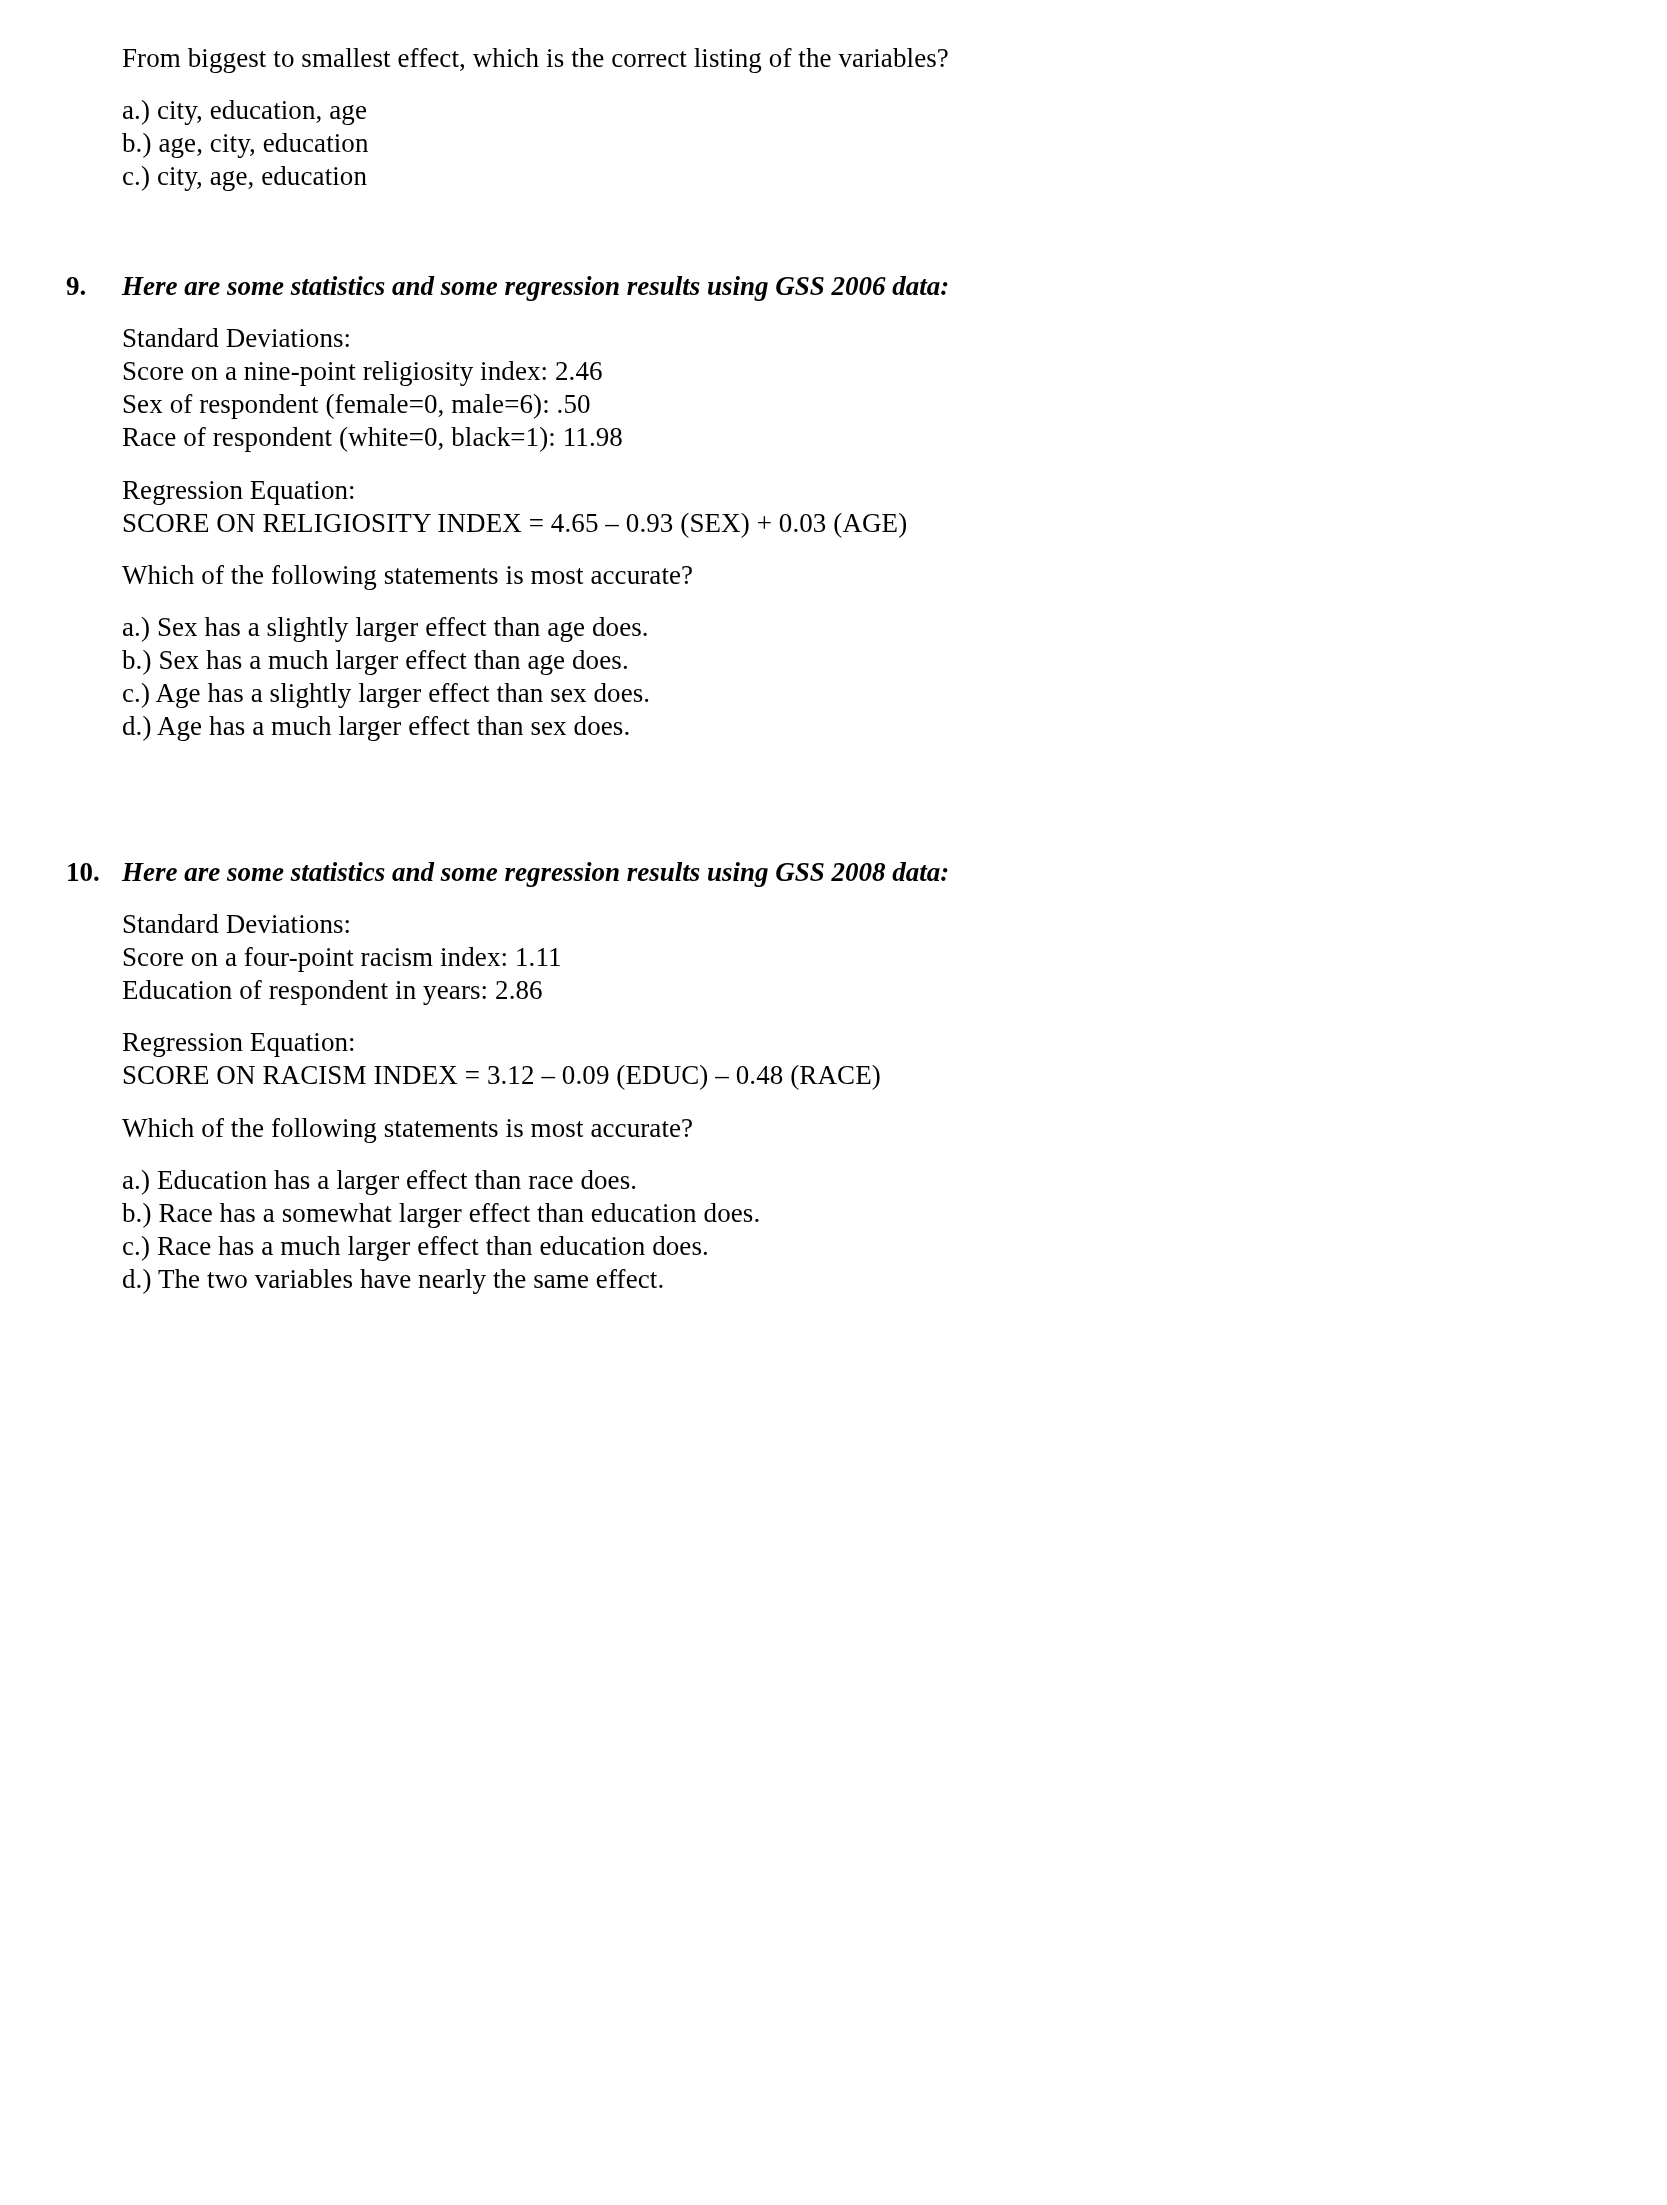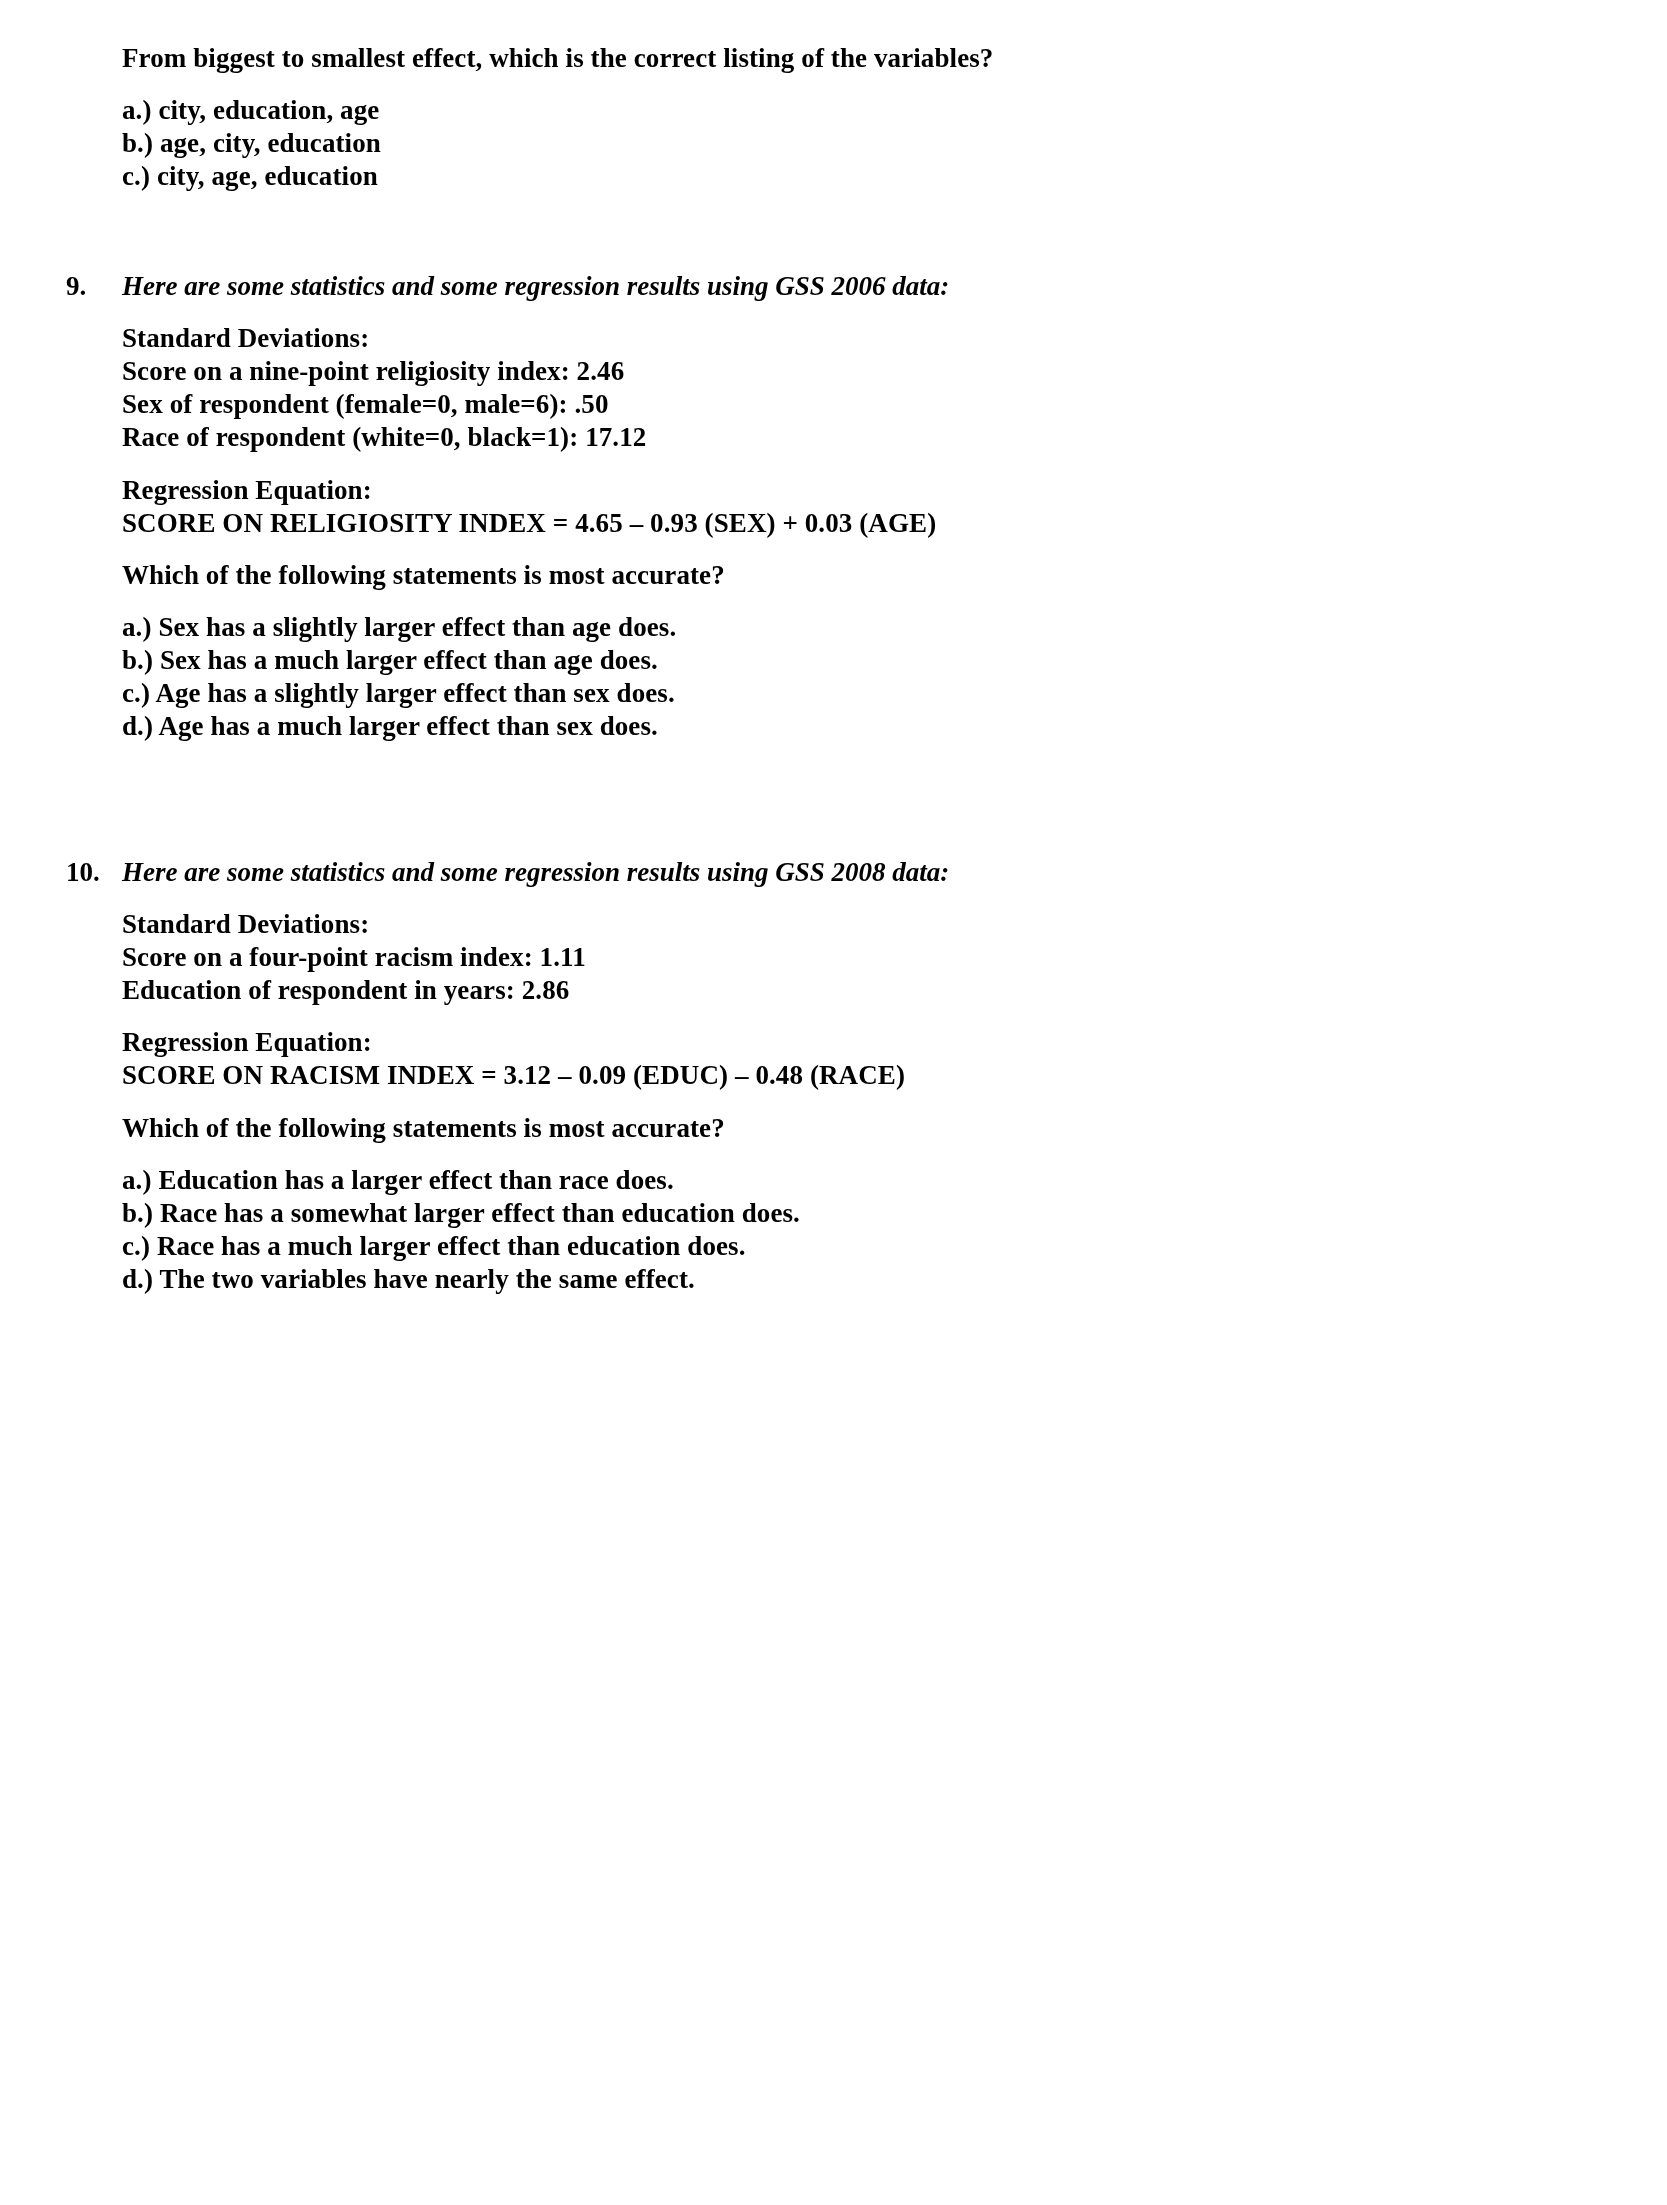--- a/index.html
+++ b/index.html
@@ -16,21 +16,21 @@
     min-height: 2231px;
     box-sizing: border-box;
     padding: 42px 66px 26.5px 66px;
     background: #ffffff;
     position: relative;
   }
   .block {
     position: relative;
   }
   .para {
-    font-weight: bold;
+    font-weight: normal;
     font-size: 27px;
     line-height: 1.22;
     letter-spacing: 0.1px;
   }
   .indent {
     margin-left: 56px;
   }
   .numbered {
     display: flex;
     align-items: flex-start;
@@ -71,21 +71,21 @@
 
   <div class="block">
     <div class="numbered">
       <div class="num line">9.</div>
       <div class="body line">Here are some statistics and some regression results using GSS 2006 data:</div>
     </div>
     <div class="gap-sm"></div>
     <div class="para indent line">Standard Deviations:</div>
     <div class="para indent line">Score on a nine-point religiosity index: 2.46</div>
     <div class="para indent line">Sex of respondent (female=0, male=6): .50</div>
-    <div class="para indent line">Race of respondent (white=0, black=1): 17.12</div>
+    <div class="para indent line">Race of respondent (white=0, black=1): 11.98</div>
     <div class="gap-sm"></div>
     <div class="para indent line">Regression Equation:</div>
     <div class="para indent line">SCORE ON RELIGIOSITY INDEX = 4.65 – 0.93 (SEX) + 0.03 (AGE)</div>
     <div class="gap-sm"></div>
     <div class="para indent line">Which of the following statements is most accurate?</div>
     <div class="gap-sm"></div>
     <div class="para indent line">a.) Sex has a slightly larger effect than age does.</div>
     <div class="para indent line">b.) Sex has a much larger effect than age does.</div>
     <div class="para indent line">c.) Age has a slightly larger effect than sex does.</div>
     <div class="para indent line">d.) Age has a much larger effect than sex does.</div>

